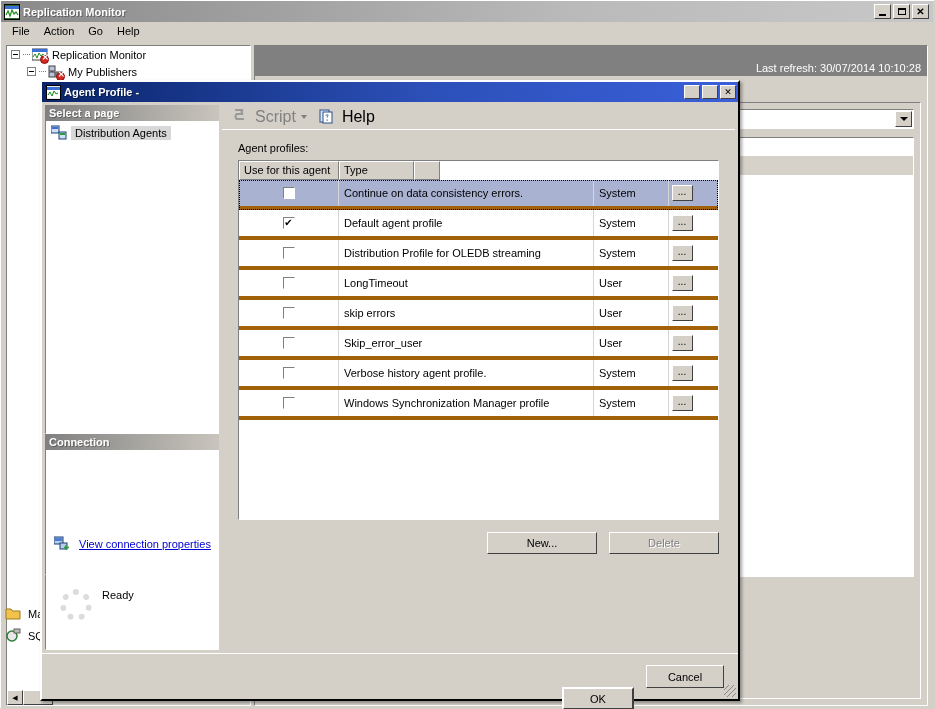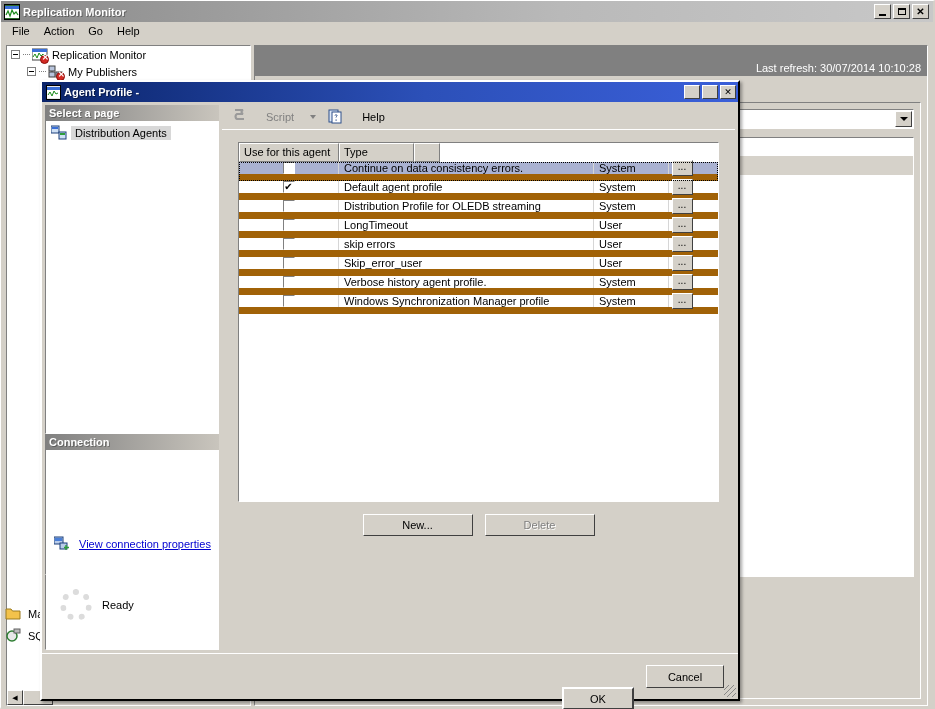--- a/index.html
+++ b/index.html
@@ -258,38 +258,38 @@
   .page-item .pi-label { background:#d8d8d8; padding:1px 4px; }
   .small-ico { width:16px;height:16px;margin-right:4px;flex:0 0 auto; }
 
   .conn-link {
     display:flex; align-items:center; gap:5px;
     position:absolute; left:8px; bottom:22px;
   }
   .conn-link a {
     color:#0000d0; font-size:11px;
   }
-  .prog-body { display:flex; align-items:center; gap:10px; padding: 14px 0 0 14px; }
+  .prog-body { display:flex; gap:10px; padding: 14px 0 0 14px; }
   .spinner {
     width:32px;height:32px;border-radius:50%;
     border:6px dotted #dcdcdc;
     flex:0 0 auto;
   }
 
   
   .dlg-right {
     position:absolute; left:180px; right:3px; top:3px; bottom:49px;
     display:flex; flex-direction:column;
   }
   .dlg-toolbar {
     height:24px; display:flex; align-items:center;
     padding-left:6px; gap:4px;
     background:#d4d0c8;
   }
-  .tb-item { display:flex; align-items:center; gap:14px; padding:2px 4px; font-size:11px; }
+  .tb-item { display:flex; align-items:center; gap:3px; padding:2px 4px; font-size:16px; }
   .tb-item.disabled { color:#808080; }
   .tb-sep-arrow { width:0;height:0;border-left:3.5px solid transparent;border-right:3.5px solid transparent;border-top:4px solid #808080; margin-left:2px;}
   .dlg-content {
     flex:1 1 auto;
     background:#d4d0c8;
     border-top:1px solid #fff;
     position:relative;
     padding: 12px 16px 0 16px;
   }
   .lbl-agent-profiles { font-size:11px; margin-bottom:6px; }
@@ -311,41 +311,41 @@
   }
   .th.c-use { width: 100px; }
   .th.c-name { width: 255px; }
   .th.c-type { width: 75px; }
   .th.c-btn  { width: 26px; }
   .sort-asc {
     width:0;height:0;margin-left:10px;
     border-left:5px solid transparent;border-right:5px solid transparent;
     border-bottom:5px solid #9a9a9a;
   }
-  .pt-row { display:flex; height:19px; border-bottom:7px solid #a16207; }
+  .pt-row { display:flex; height:30px; border-bottom:4px solid #a16207; }
   .pt-row.selected { background:#aab2d2; outline:1px dotted #000; outline-offset:-1px; }
   .pt-row .td { font-size:11px; padding:2px 5px; white-space:nowrap; display:flex; align-items:center; }
   .td.c-use { width:100px; justify-content:center; border-right:1px solid #d6d6d6; }
   .td.c-name { width:255px; border-right:1px solid #d6d6d6; }
   .td.c-type { width:75px; border-right:1px solid #d6d6d6; }
   .td.c-btn  { width:26px; justify-content:center; padding:1px 2px; }
   .chkbox {
     width:12px;height:12px;background:#fff;
     border:1px solid; border-color:#808080 #fff #fff #808080;
     display:flex;align-items:center;justify-content:center;
     font-size:10px; line-height:10px;
   }
   .ell-btn {
     width:21px;height:16px;background:#d4d0c8;
     border:1px solid; border-color:#fff #404040 #404040 #fff;
     font-size:10px; display:flex;align-items:center;justify-content:center;
     line-height:8px; padding-bottom:3px;
   }
 
-  .btn-row { display:flex; justify-content:center; gap:12px; margin-top:12px; }
+  .btn-row { display:flex; justify-content:flex-end; gap:12px; margin-top:12px; }
   .btn {
     width:110px; height:22px;
     background:#d4d0c8;
     border:1px solid; border-color:#fff #404040 #404040 #fff;
     font-size:11px; display:flex; align-items:center; justify-content:center;
     font-family:"Liberation Sans", sans-serif;
   }
   .btn.disabled { color:#808080; text-shadow: 1px 1px 0 #fff; }
 
   .dlg-footer {
@@ -578,20 +578,21 @@
               <rect x="4" y="3" width="9" height="11" fill="#ffffff" stroke="#2d4f8a"></rect>
               <path d="M7 6.5c0-1 2-1 2 0s-1 1-1 2" fill="none" stroke="#2d4f8a"></path>
               <rect x="7.5" y="10.5" width="1.2" height="1.2" fill="#2d4f8a"></rect>
             </svg>
           </span>
           <span>Help</span>
         </div>
       </div>
 
       <div class="dlg-content">
+        <div class="lbl-agent-profiles">Agent profiles:</div>
 
         <div class="prof-table">
           <div class="pt-head">
             <div class="th c-use">Use for this agent</div>
             <div class="th c-type">Type</div>
             <div class="th c-btn"></div>
           </div>
           <div id="profile-rows">
               <div class="pt-row selected">
                 <div class="td c-use">

